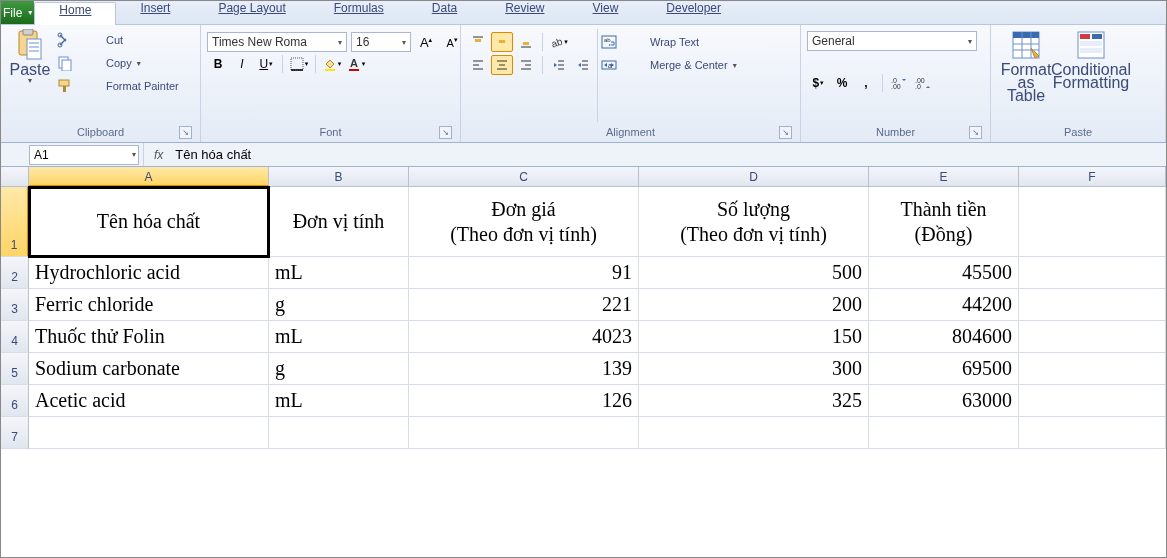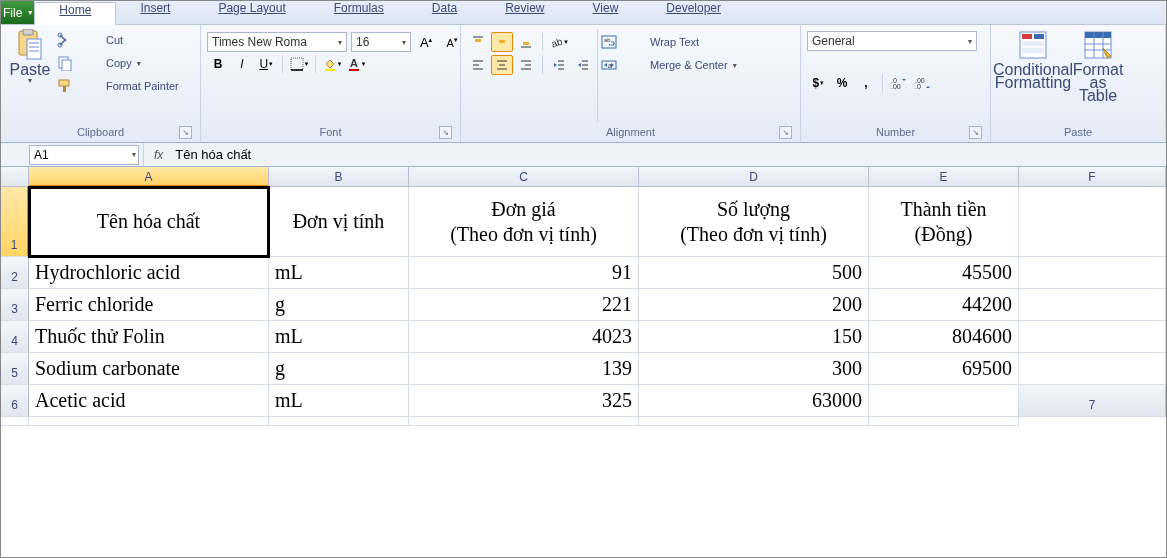--- a/index.html
+++ b/index.html
@@ -370,48 +370,48 @@
       </div>
     </div>
     <div class="group-title">
       <span>Number</span>
       <span class="launcher">↘</span>
     </div>
   </div>
 
   <div class="group" style="flex:1">
     <div class="group-body">
-      <div class="big-btn" style="width:72px">
-        <div class="icon-box">
-          <svg width="30" height="30">
-              <rect x="2" y="2" width="26" height="26" fill="#fff" stroke="#6a8fd6"></rect>
-              <rect x="4" y="4" width="10" height="5" fill="#d43a3a"></rect>
-              <rect x="16" y="4" width="10" height="5" fill="#3a6ab0"></rect>
-              <rect x="4" y="11" width="22" height="5" fill="#e8eef9"></rect>
-              <rect x="4" y="18" width="22" height="5" fill="#e8eef9"></rect>
-            </svg>
-        </div>
-        <div class="lbl" style="white-space:pre-line">Conditional
-Formatting</div>
-      </div>
       <div class="big-btn" style="width:58px">
         <div class="icon-box">
           <svg width="30" height="30">
               <rect x="2" y="2" width="26" height="26" fill="#fff" stroke="#6a8fd6"></rect>
               <rect x="2" y="2" width="26" height="6" fill="#3a6ab0"></rect>
               <line x1="2" y1="14" x2="28" y2="14" stroke="#6a8fd6"></line>
               <line x1="2" y1="20" x2="28" y2="20" stroke="#6a8fd6"></line>
               <line x1="11" y1="2" x2="11" y2="28" stroke="#6a8fd6"></line>
               <line x1="20" y1="2" x2="20" y2="28" stroke="#6a8fd6"></line>
               <path d="M20 18 L28 26 L24 28 Z" fill="#f0b030" stroke="#b48a2e"></path>
             </svg>
         </div>
         <div class="lbl" style="white-space:pre-line">Format
 as Table</div>
       </div>
+      <div class="big-btn" style="width:72px">
+        <div class="icon-box">
+          <svg width="30" height="30">
+              <rect x="2" y="2" width="26" height="26" fill="#fff" stroke="#6a8fd6"></rect>
+              <rect x="4" y="4" width="10" height="5" fill="#d43a3a"></rect>
+              <rect x="16" y="4" width="10" height="5" fill="#3a6ab0"></rect>
+              <rect x="4" y="11" width="22" height="5" fill="#e8eef9"></rect>
+              <rect x="4" y="18" width="22" height="5" fill="#e8eef9"></rect>
+            </svg>
+        </div>
+        <div class="lbl" style="white-space:pre-line">Conditional
+Formatting</div>
+      </div>
     </div>
     <div class="group-title">
       <span>Paste</span>
     </div>
   </div>
 
 </div>
 
 <div class="fbar">
   <div class="namebox">
@@ -528,20 +528,23 @@
   <div class="cell rowN"></div>
 
   <div class="rowhdr rowN" style="height:32px">6</div>
   <div class="cell rowN">
       <span>Acetic acid</span>
     </div>
   <div class="cell rowN">
       <span>mL</span>
     </div>
   <div class="cell rowN num">
+      <span>126</span>
+    </div>
+  <div class="cell rowN num">
       <span>325</span>
     </div>
   <div class="cell rowN num">
       <span>63000</span>
     </div>
   <div class="cell rowN"></div>
 
   <div class="rowhdr rowN" style="height:32px">7</div>
   <div class="cell rowN"></div>
   <div class="cell rowN"></div>

